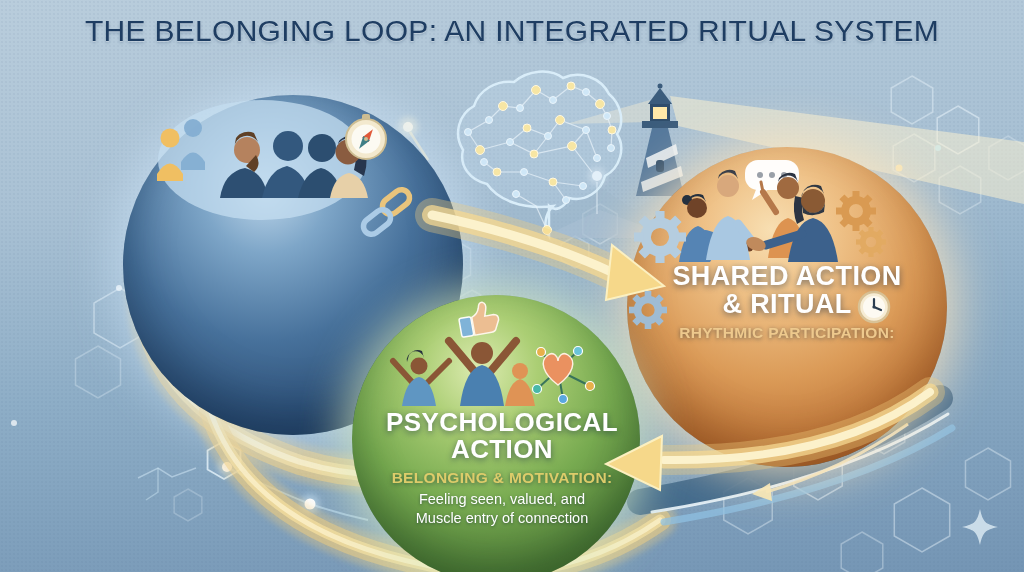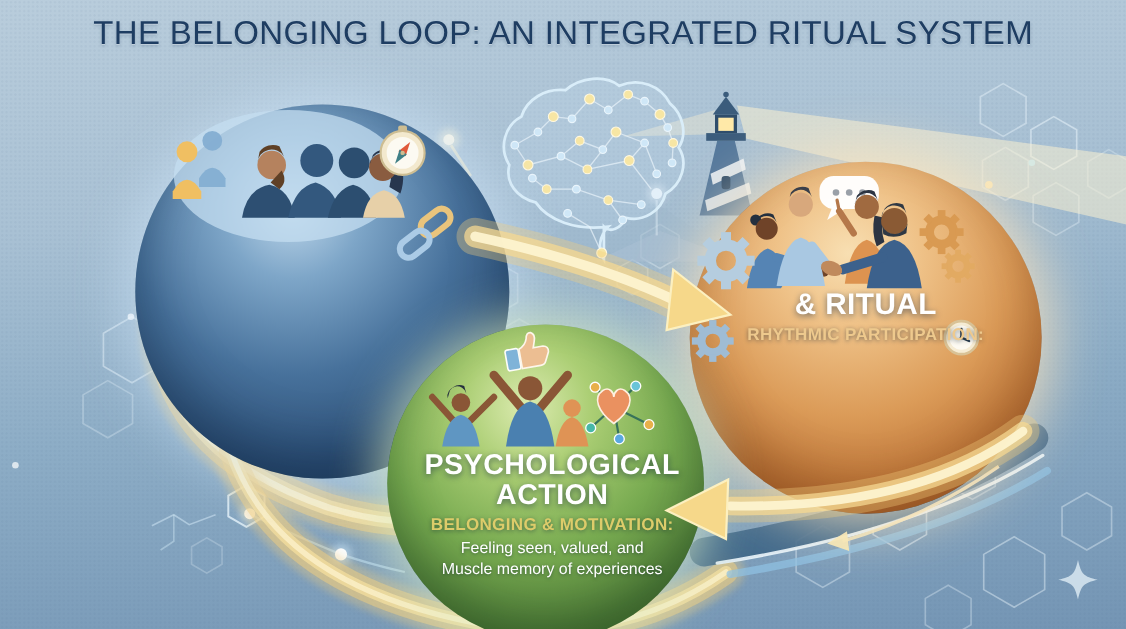--- a/index.html
+++ b/index.html
@@ -355,31 +355,32 @@
       <circle cx="578" cy="351" r="4.5" fill="#6ac4d8" stroke="#fff" stroke-width="1.2"></circle>
       <circle cx="590" cy="386" r="4.5" fill="#e8b04a" stroke="#fff" stroke-width="1.2"></circle>
       <circle cx="563" cy="399" r="4.5" fill="#5aa8e0" stroke="#fff" stroke-width="1.2"></circle>
       <circle cx="537" cy="389" r="4.5" fill="#48b8a8" stroke="#fff" stroke-width="1.2"></circle>
     </g>
   </svg>
 
 
   <div class="node-text t2">
     <div>
+      <span class="nh-line">SHARED ACTION</span>
       <span class="nh-line">&amp; RITUAL</span>
     </div>
     <div class="ns s2">RHYTHMIC PARTICIPATION:</div>
   </div>
 
   <div class="node-text t3">
     <div>
       <span class="nh-line">PSYCHOLOGICAL</span>
       <span class="nh-line">ACTION</span>
     </div>
     <div class="ns s3">BELONGING &amp; MOTIVATION:</div>
     <div class="nb">
       <span class="nb-line">Feeling seen, valued, and</span>
-      <span class="nb-line">Muscle memory of experiences</span>
+      <span class="nb-line">Muscle entry of connection</span>
     </div>
   </div>
 
   <h1 class="title">THE BELONGING LOOP: AN INTEGRATED RITUAL SYSTEM</h1>
 </div>
 
 </body></html>

